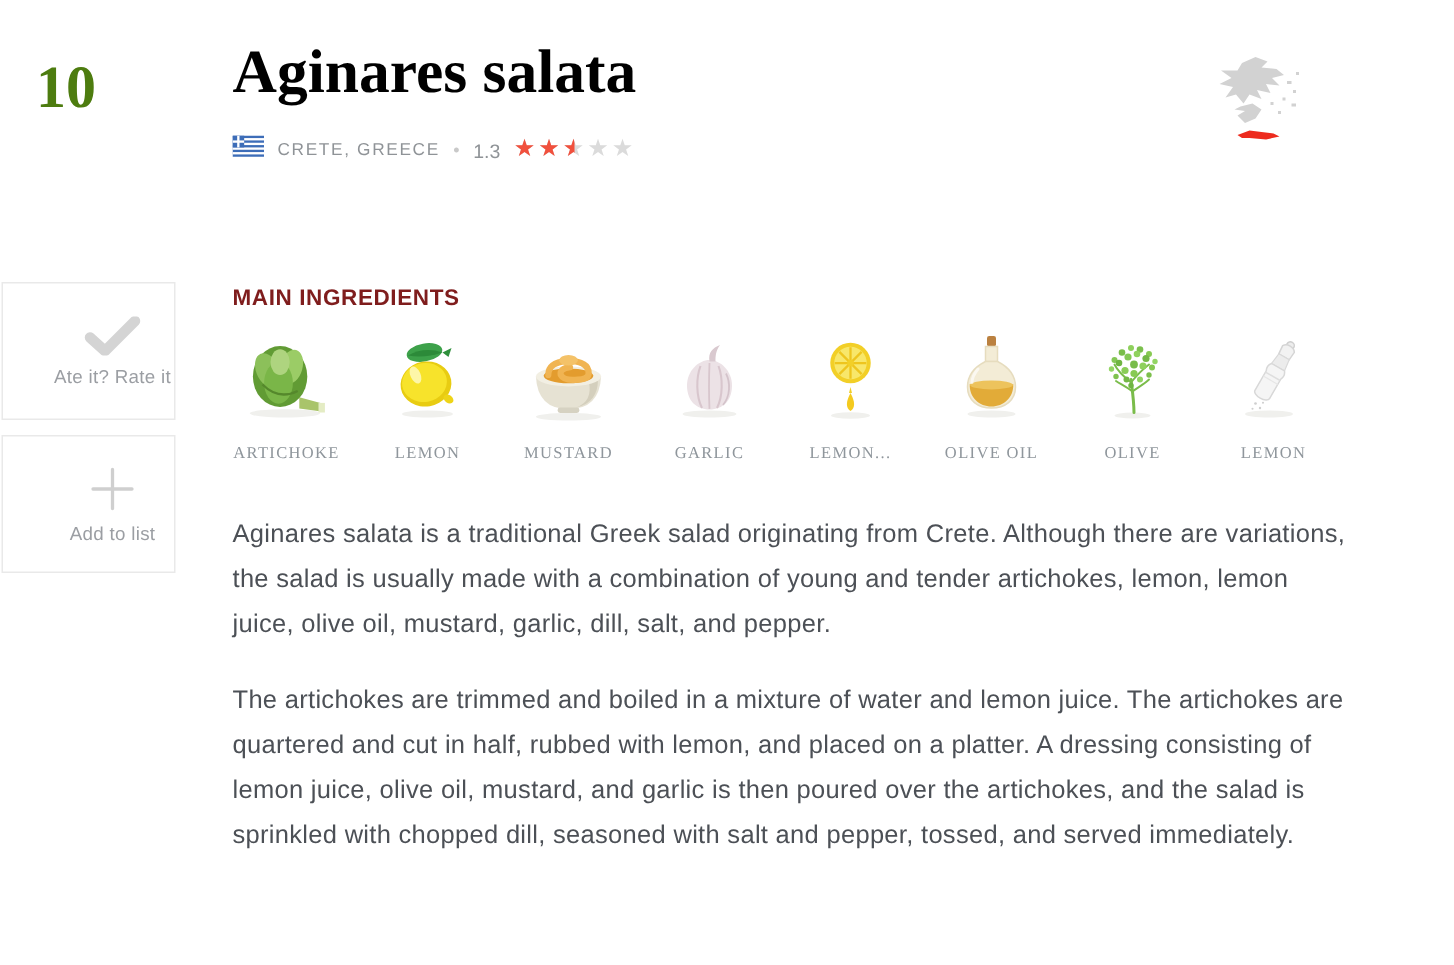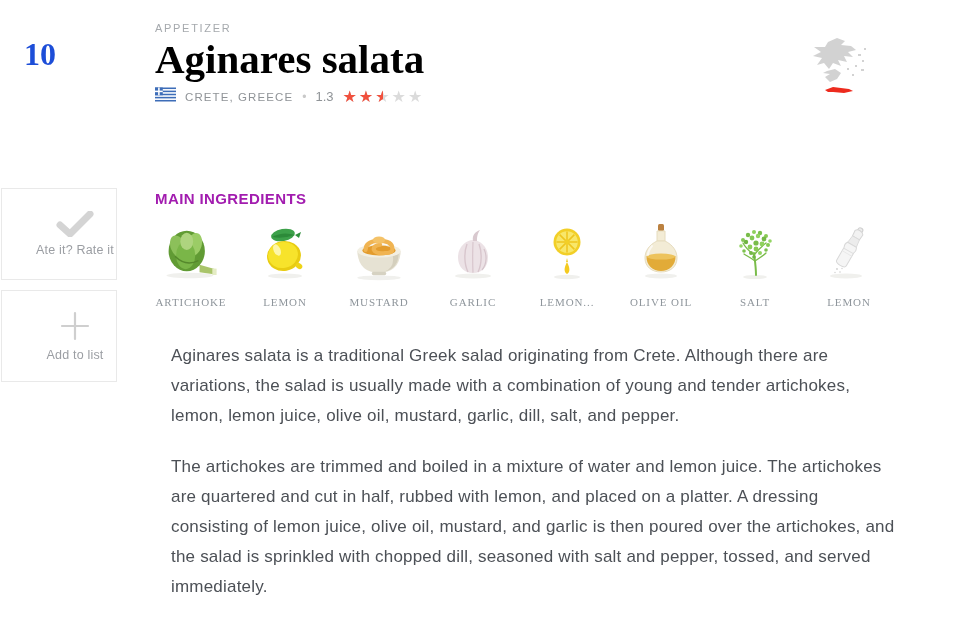--- a/index.html
+++ b/index.html
@@ -4,61 +4,61 @@
 <style>
   html,body { margin:0; padding:0; background:#fff; }
   .page {
     position:relative; width:969px; height:643px; background:#ffffff;
     font-family:"Liberation Sans","DejaVu Sans",sans-serif; overflow:hidden;
   }
   
   .rank {
     position:absolute; left:24px; top:38px;
     font-family:"Liberation Serif","DejaVu Serif",serif;
-    font-weight:700; font-size:32px; color:#1d4ed8; line-height:1;
+    font-weight:700; font-size:40px; color:#4d7c0f; line-height:1;
   }
   
   .sidebar { position:absolute; left:1px; top:188px; width:116px; display:flex; flex-direction:column; gap:10px; }
   .action-box {
     box-sizing:border-box; width:116px; height:92px; background:#fff;
     border:1px solid #e9e9e9; display:flex; flex-direction:column;
     align-items:center; justify-content:center; gap:2px; cursor:pointer;padding-left:32px;
   }
   .action-label { font-size:12.5px; color:#9b9ea3; letter-spacing:.2px; }
   
   .header { position:absolute; left:155px; top:22px; }
   .category { font-size:11px; letter-spacing:1.7px; color:#a5a9ad; }
   .title {
     margin-top:3px; font-family:"Liberation Serif","DejaVu Serif",serif;
     font-weight:700; font-size:41px; color:#000000; line-height:1.1;
   }
-  .meta { display:flex; align-items:center; gap:9px; margin-top:5px; }
+  .meta { display:flex; align-items:center; gap:9px; margin-top:20px; }
   .flag { display:block; }
   .location { font-size:11.5px; letter-spacing:1.1px; color:#8f9397; }
   .sep { color:#c9c9c9; font-size:12px; }
   .rating-value { font-size:13px; color:#8f9397; }
   .stars { position:relative; font-size:16px; letter-spacing:2px; line-height:1; color:#dbdbdb; white-space:nowrap; }
   .stars-fill { position:absolute; left:0; top:0; overflow:hidden; white-space:nowrap; color:#f1503d; width:50%; }
   
   .map { position:absolute; left:800px; top:34px; }
   
   .ing-heading {
     position:absolute; left:155px; top:190px; font-size:15px; font-weight:700;
-    letter-spacing:.4px; color:#a21caf;
+    letter-spacing:.4px; color:#7f1d1d;
   }
   .ingredients { position:absolute; left:144px; top:214px; display:flex; }
   .ing-cell { width:94px; display:flex; flex-direction:column; align-items:center; cursor:pointer;font-family:Liberation Serif, serif; }
   .ing-icon { height:68px; display:flex; align-items:flex-end; justify-content:center; }
   .ing-label { margin-top:14px; font-size:11px; letter-spacing:.9px; color:#8f969c; white-space:nowrap; }
   
   .description {
     position:absolute; left:155px; top:341px; width:742px;
     font-size:17px; line-height:30px; color:#4c5056; letter-spacing:.2px;
   }
-  .description p { margin:0 0 21px 16px; }
+  .description p { margin:0 0 21px 0; }
 </style>
 </head>
 <body>
 
 <div class="page">
 
   <div class="rank">10</div>
 
   <div class="sidebar">
     <div class="action-box">
@@ -73,21 +73,20 @@
       <span>
         <svg width="32" height="32" viewBox="0 0 32 32">
           <path d="M16 3 V29 M3 16 H29" stroke="#cfcfcf" stroke-width="2.2" stroke-linecap="round"></path>
         </svg>
       </span>
       <span class="action-label">Add to list</span>
     </div>
   </div>
 
   <div class="header">
-    <div class="category">APPETIZER</div>
     <div class="title">Aginares salata</div>
     <div class="meta">
       <span class="flag">
         <svg width="21" height="15" viewBox="0 0 27 18">
           <rect width="27" height="18" fill="#3d6db8"></rect>
           <rect y="2" width="27" height="2" fill="#fff"></rect>
           <rect y="6" width="27" height="2" fill="#fff"></rect>
           <rect y="10" width="27" height="2" fill="#fff"></rect>
           <rect y="14" width="27" height="2" fill="#fff"></rect>
           <rect width="10" height="10" fill="#3d6db8"></rect>
@@ -251,21 +250,21 @@
             <circle cx="30" cy="20" r="2.6" fill="#78bc4a"></circle>
               <circle cx="36" cy="21" r="2.4" fill="#8fd15d"></circle>
             <circle cx="40" cy="27" r="1.8" fill="#7cbf4c"></circle>
               <circle cx="25" cy="30" r="2" fill="#74b846"></circle>
             <circle cx="30" cy="26" r="2.4" fill="#88ca53"></circle>
               <circle cx="34" cy="30" r="2" fill="#92d461"></circle>
             <circle cx="28" cy="34" r="1.8" fill="#6fb542"></circle>
           </g>
         </svg>
       </span>
-      <span class="ing-label">SALT</span>
+      <span class="ing-label">OLIVE</span>
     </div>
 
     <div class="ing-cell">
       <span class="ing-icon">
         <svg width="58" height="62" viewBox="0 0 58 62">
           <ellipse cx="26" cy="56" rx="16" ry="2.4" fill="#f0f0ed"></ellipse>
           <g transform="rotate(30 29 30)">
             <circle cx="29" cy="7.5" r="2.6" fill="#ededed" stroke="#cfcfcf" stroke-width="1"></circle>
             <path d="M24.5 10 A5 4 0 0 1 33.5 10 L33 16 L25 16 Z" fill="#f2f2f2" stroke="#d5d5d5" stroke-width="1"></path>
             <path d="M25 16 L24 24 L34 24 L33 16 Z" fill="#ececec" stroke="#d9d9d9" stroke-width=".8"></path>

